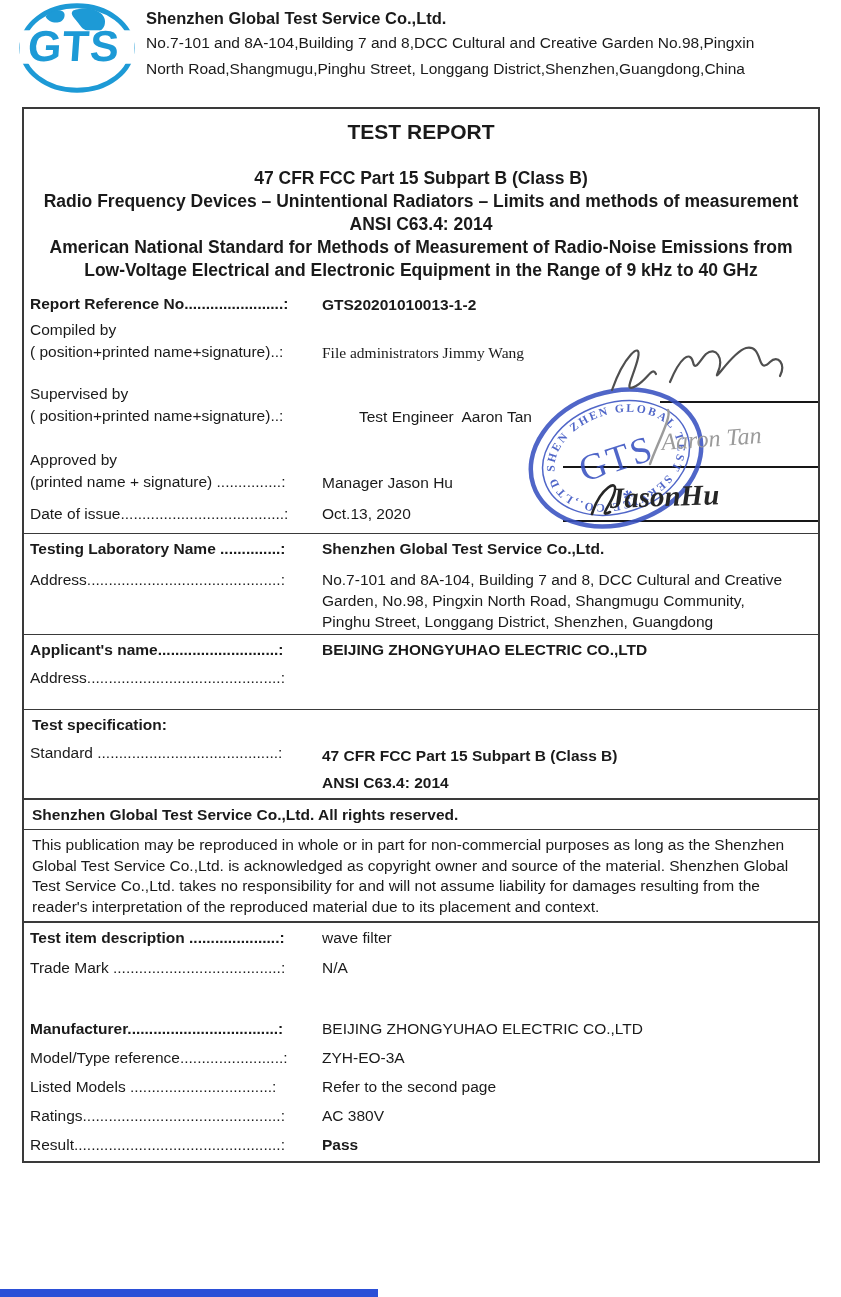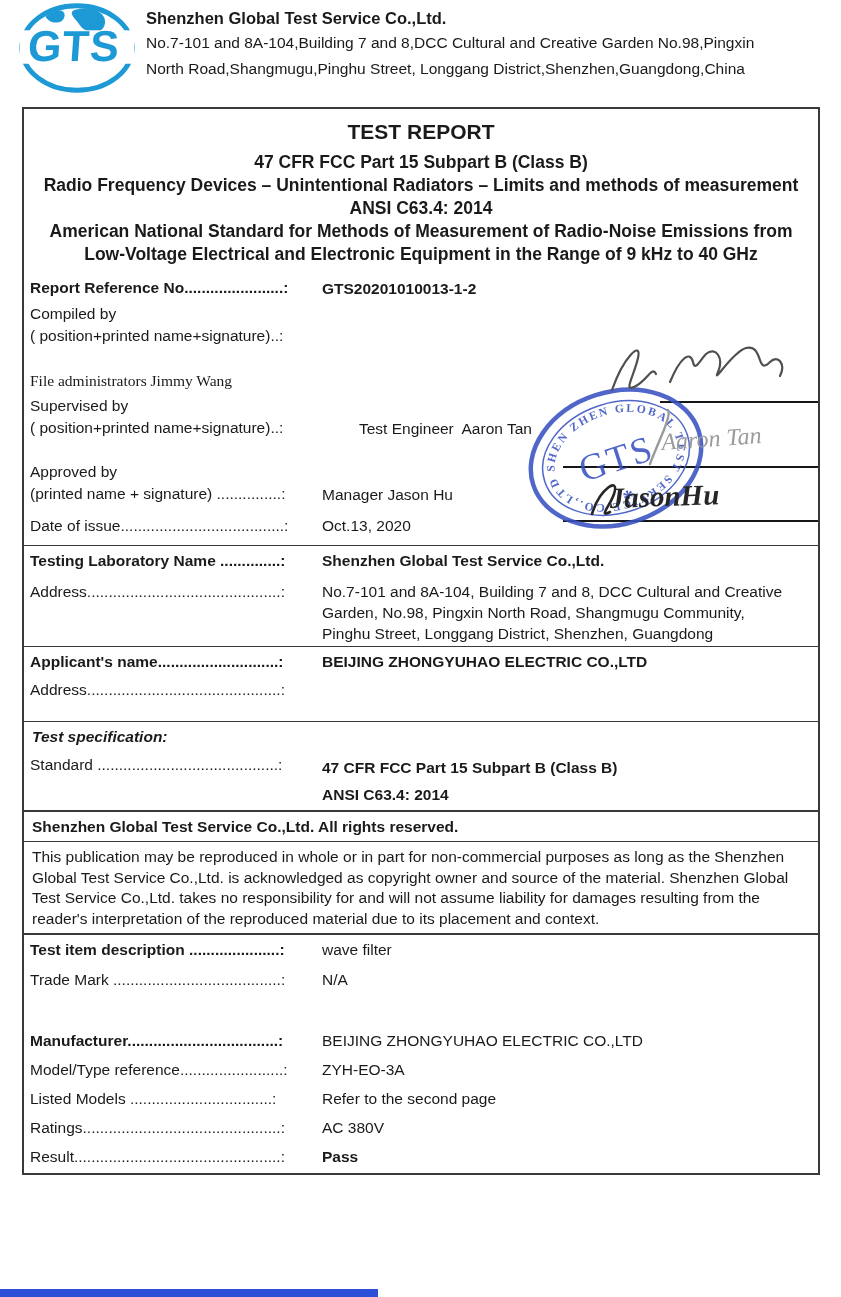--- a/index.html
+++ b/index.html
@@ -12,21 +12,21 @@
   .logo{position:absolute;left:16px;top:2px;}
   .lh-text{position:absolute;left:146px;top:6px;width:680px;}
   .lh-name{font-size:16.5px;font-weight:bold;line-height:24px;}
   .lh-addr{font-size:15.5px;line-height:26px;}
   
   .report{
     position:absolute;left:22px;top:107px;width:794px;min-height:1009px;
     border:2px solid #3a3a3a;background:#fff;
   }
   .title-block{padding:8px 10px 6px 10px;text-align:center;}
-  .t-main{font-size:21px;font-weight:bold;line-height:30px;margin-bottom:4px;}
+  .t-main{font-size:21px;font-weight:bold;line-height:30px;margin-bottom:20px;}
   .t-sub{font-size:17.5px;font-weight:bold;line-height:23px;}
   .rows{padding-bottom:4px;}
   .row{display:flex;align-items:flex-start;padding:4px 8px 0 6px;box-sizing:border-box;}
   .row.full{display:block;}
   .lbl{width:292px;flex:none;font-size:15.5px;line-height:22px;}
   .val{flex:1;font-size:15.5px;line-height:21px;white-space:pre-wrap;}
   .b{font-weight:bold;}
   .fulltext{font-size:15.5px;line-height:20.5px;padding:1px 2px 2px 2px;}
   .sep-thin{border-top:1px solid #3a3a3a;margin:2px 0 0 0;}
   .sep-thick{border-top:2px solid #3a3a3a;margin:2px 0 0 0;}
@@ -66,21 +66,21 @@
           <div class="t-sub">American National Standard for Methods of Measurement of Radio-Noise Emissions from Low-Voltage Electrical and Electronic Equipment in the Range of 9 kHz to 40 GHz</div>
         </div>
     </div>
     <div class="rows" id="rows">
         <div class="row" style="min-height: 27px; align-items: flex-end;">
           <div class="lbl b">
             <div>Report Reference No.......................:</div>
           </div>
           <div class="val b"><div>GTS20201010013-1-2</div></div>
         </div>
-        <div class="row" style="min-height: 64px; flex-direction: column;">
+        <div class="row" style="min-height: 64px;">
           <div class="lbl">
             <div>Compiled by</div>
             <div>( position+printed name+signature)..:</div>
           </div>
           <div class="val" style="padding-top: 23px; font-family: Liberation Serif, serif;"><div>File administrators Jimmy Wang</div></div>
         </div>
         <div class="row" style="min-height: 66px; gap: 37px;">
           <div class="lbl">
             <div>Supervised by</div>
             <div>( position+printed name+signature)..:</div>
@@ -119,21 +119,21 @@
             <div>Applicant's name............................:</div>
           </div>
           <div class="val b"><div>BEIJING ZHONGYUHAO ELECTRIC CO.,LTD</div></div>
         </div>
         <div class="row" style="min-height: 44px;">
           <div class="lbl">
             <div>Address.............................................:</div>
           </div>
         </div>
         <div class="sep-thin"></div>
-        <div class="row full" style="min-height: 27px; font-style: italic;">
+        <div class="row full" style="min-height: 27px;">
           <div class="fulltext b">Test specification:</div>
         </div>
         <div class="row" style="min-height: 54px;">
           <div class="lbl">
             <div>Standard ..........................................:</div>
           </div>
           <div class="val b" style="line-height: 27px;"><div>47 CFR FCC Part 15 Subpart B (Class B)</div><div>ANSI C63.4: 2014</div></div>
         </div>
         <div class="sep-thick"></div>
         <div class="row full" style="min-height: 25px;">

